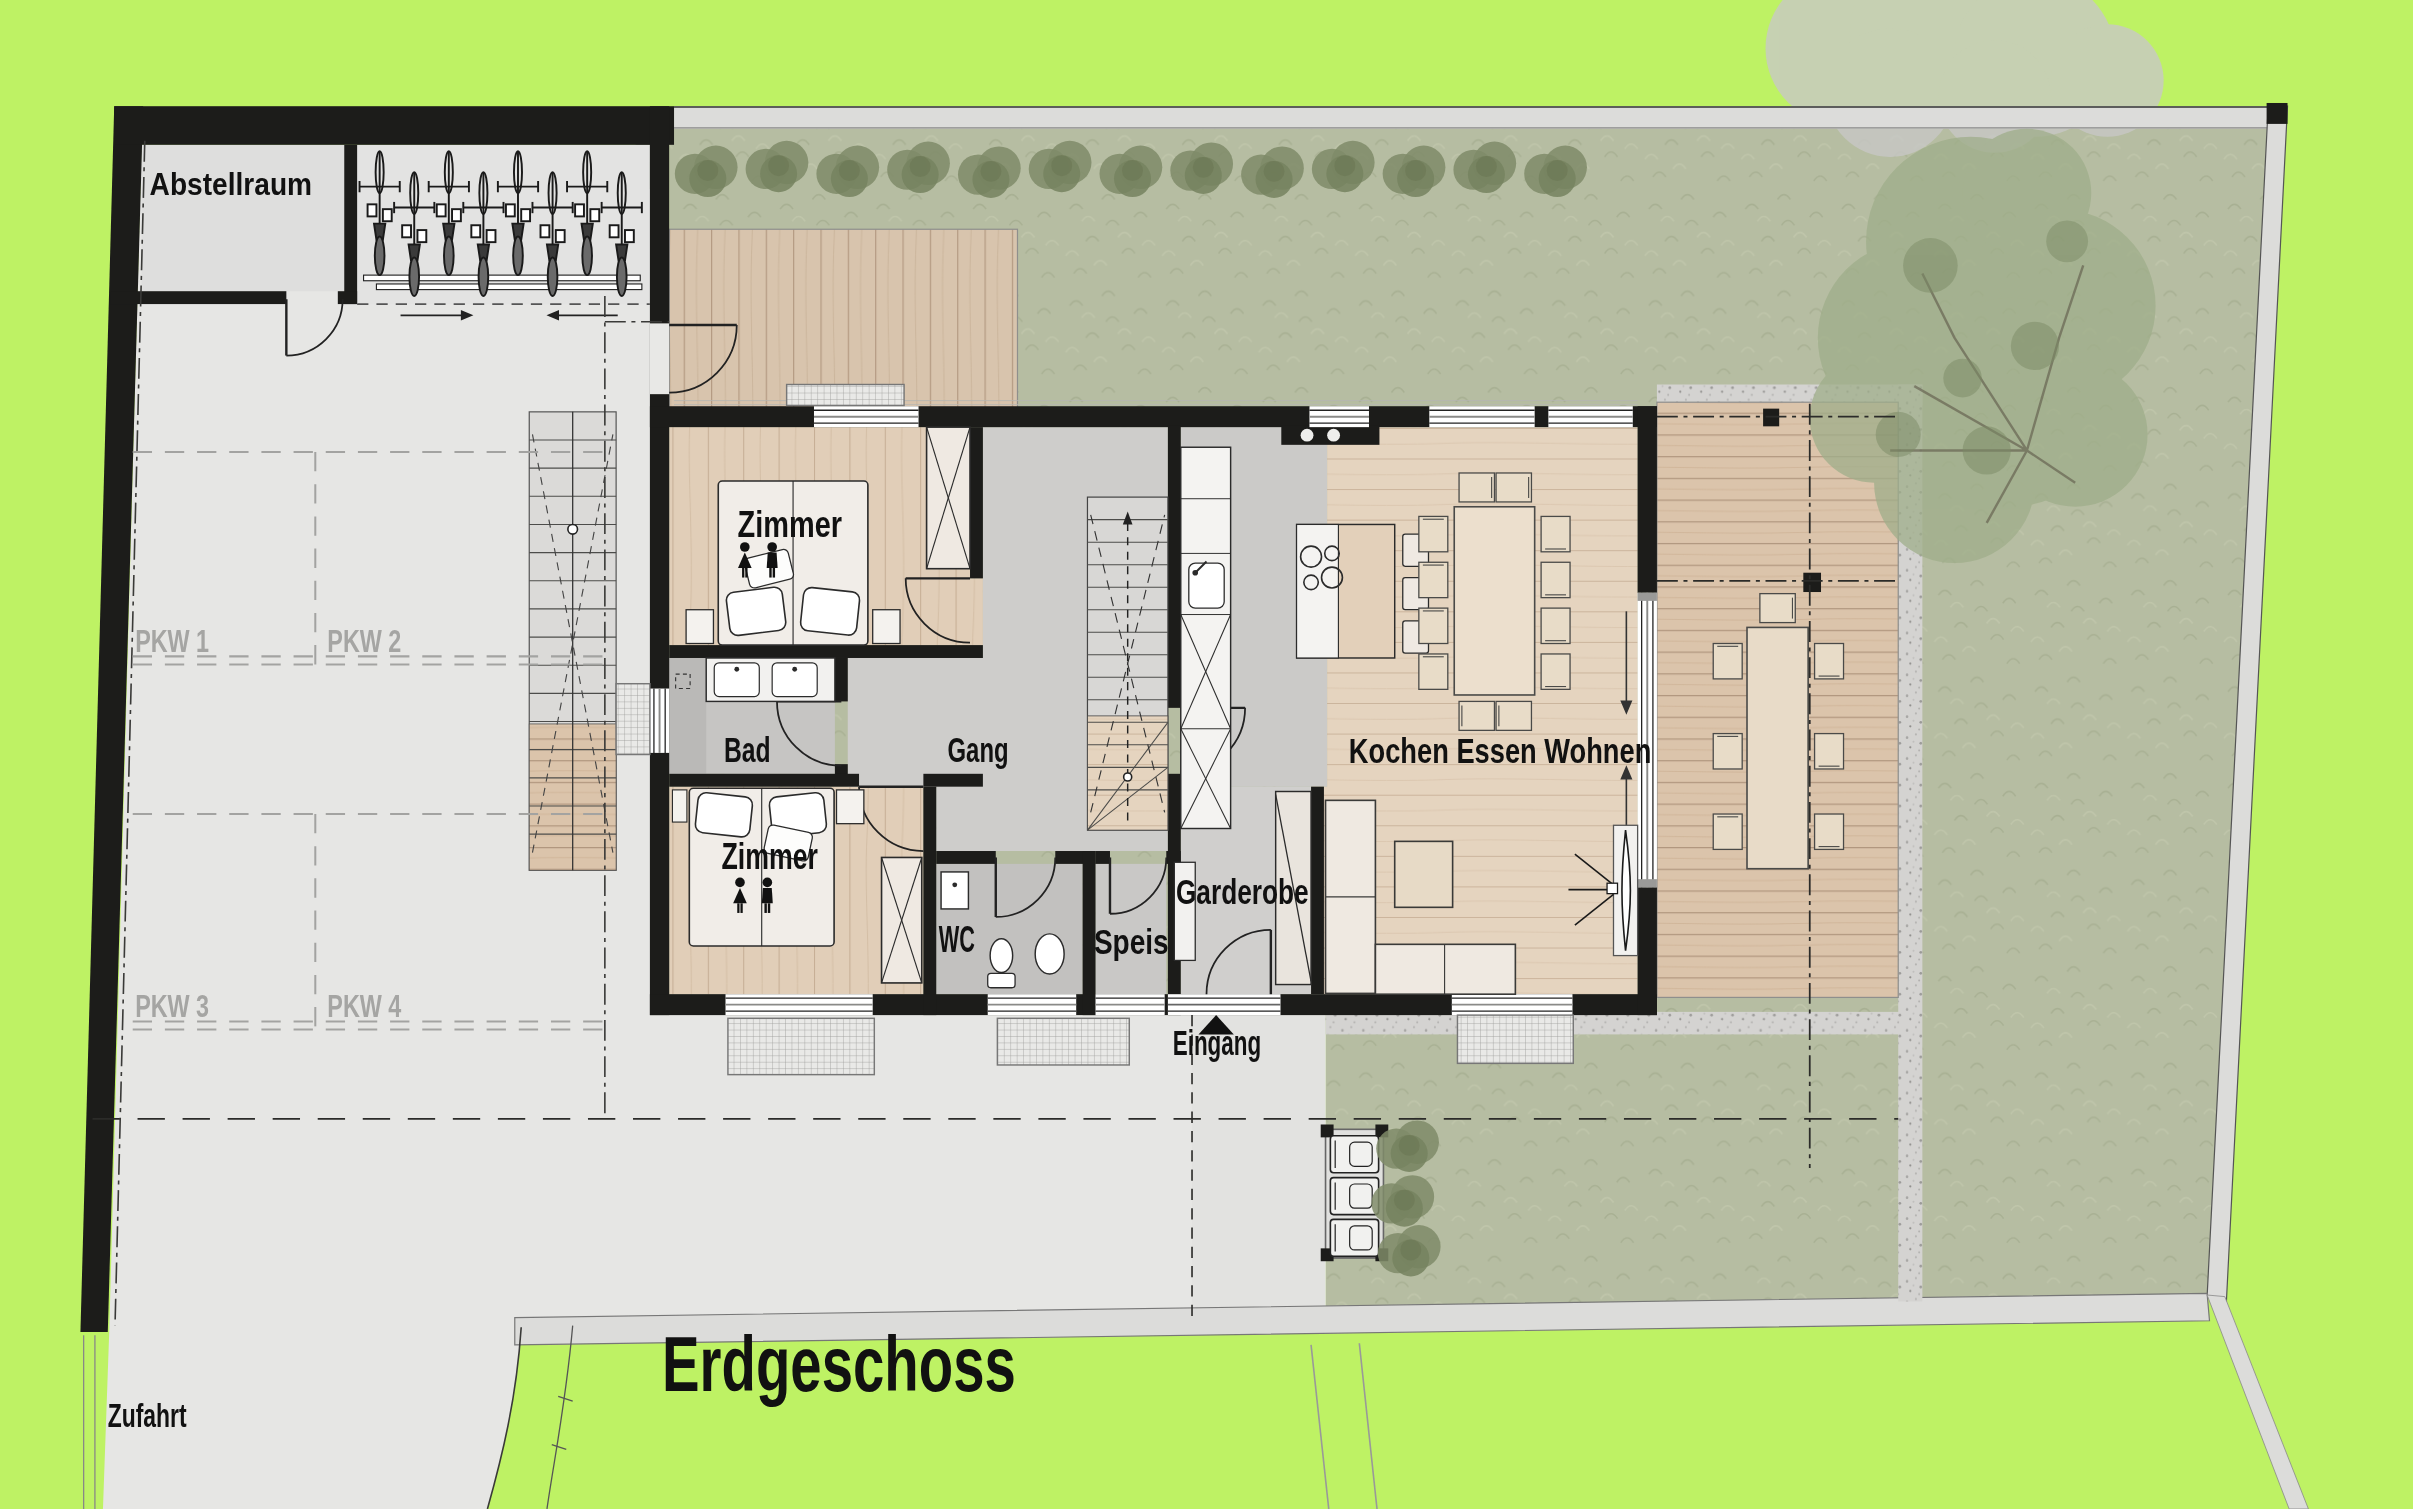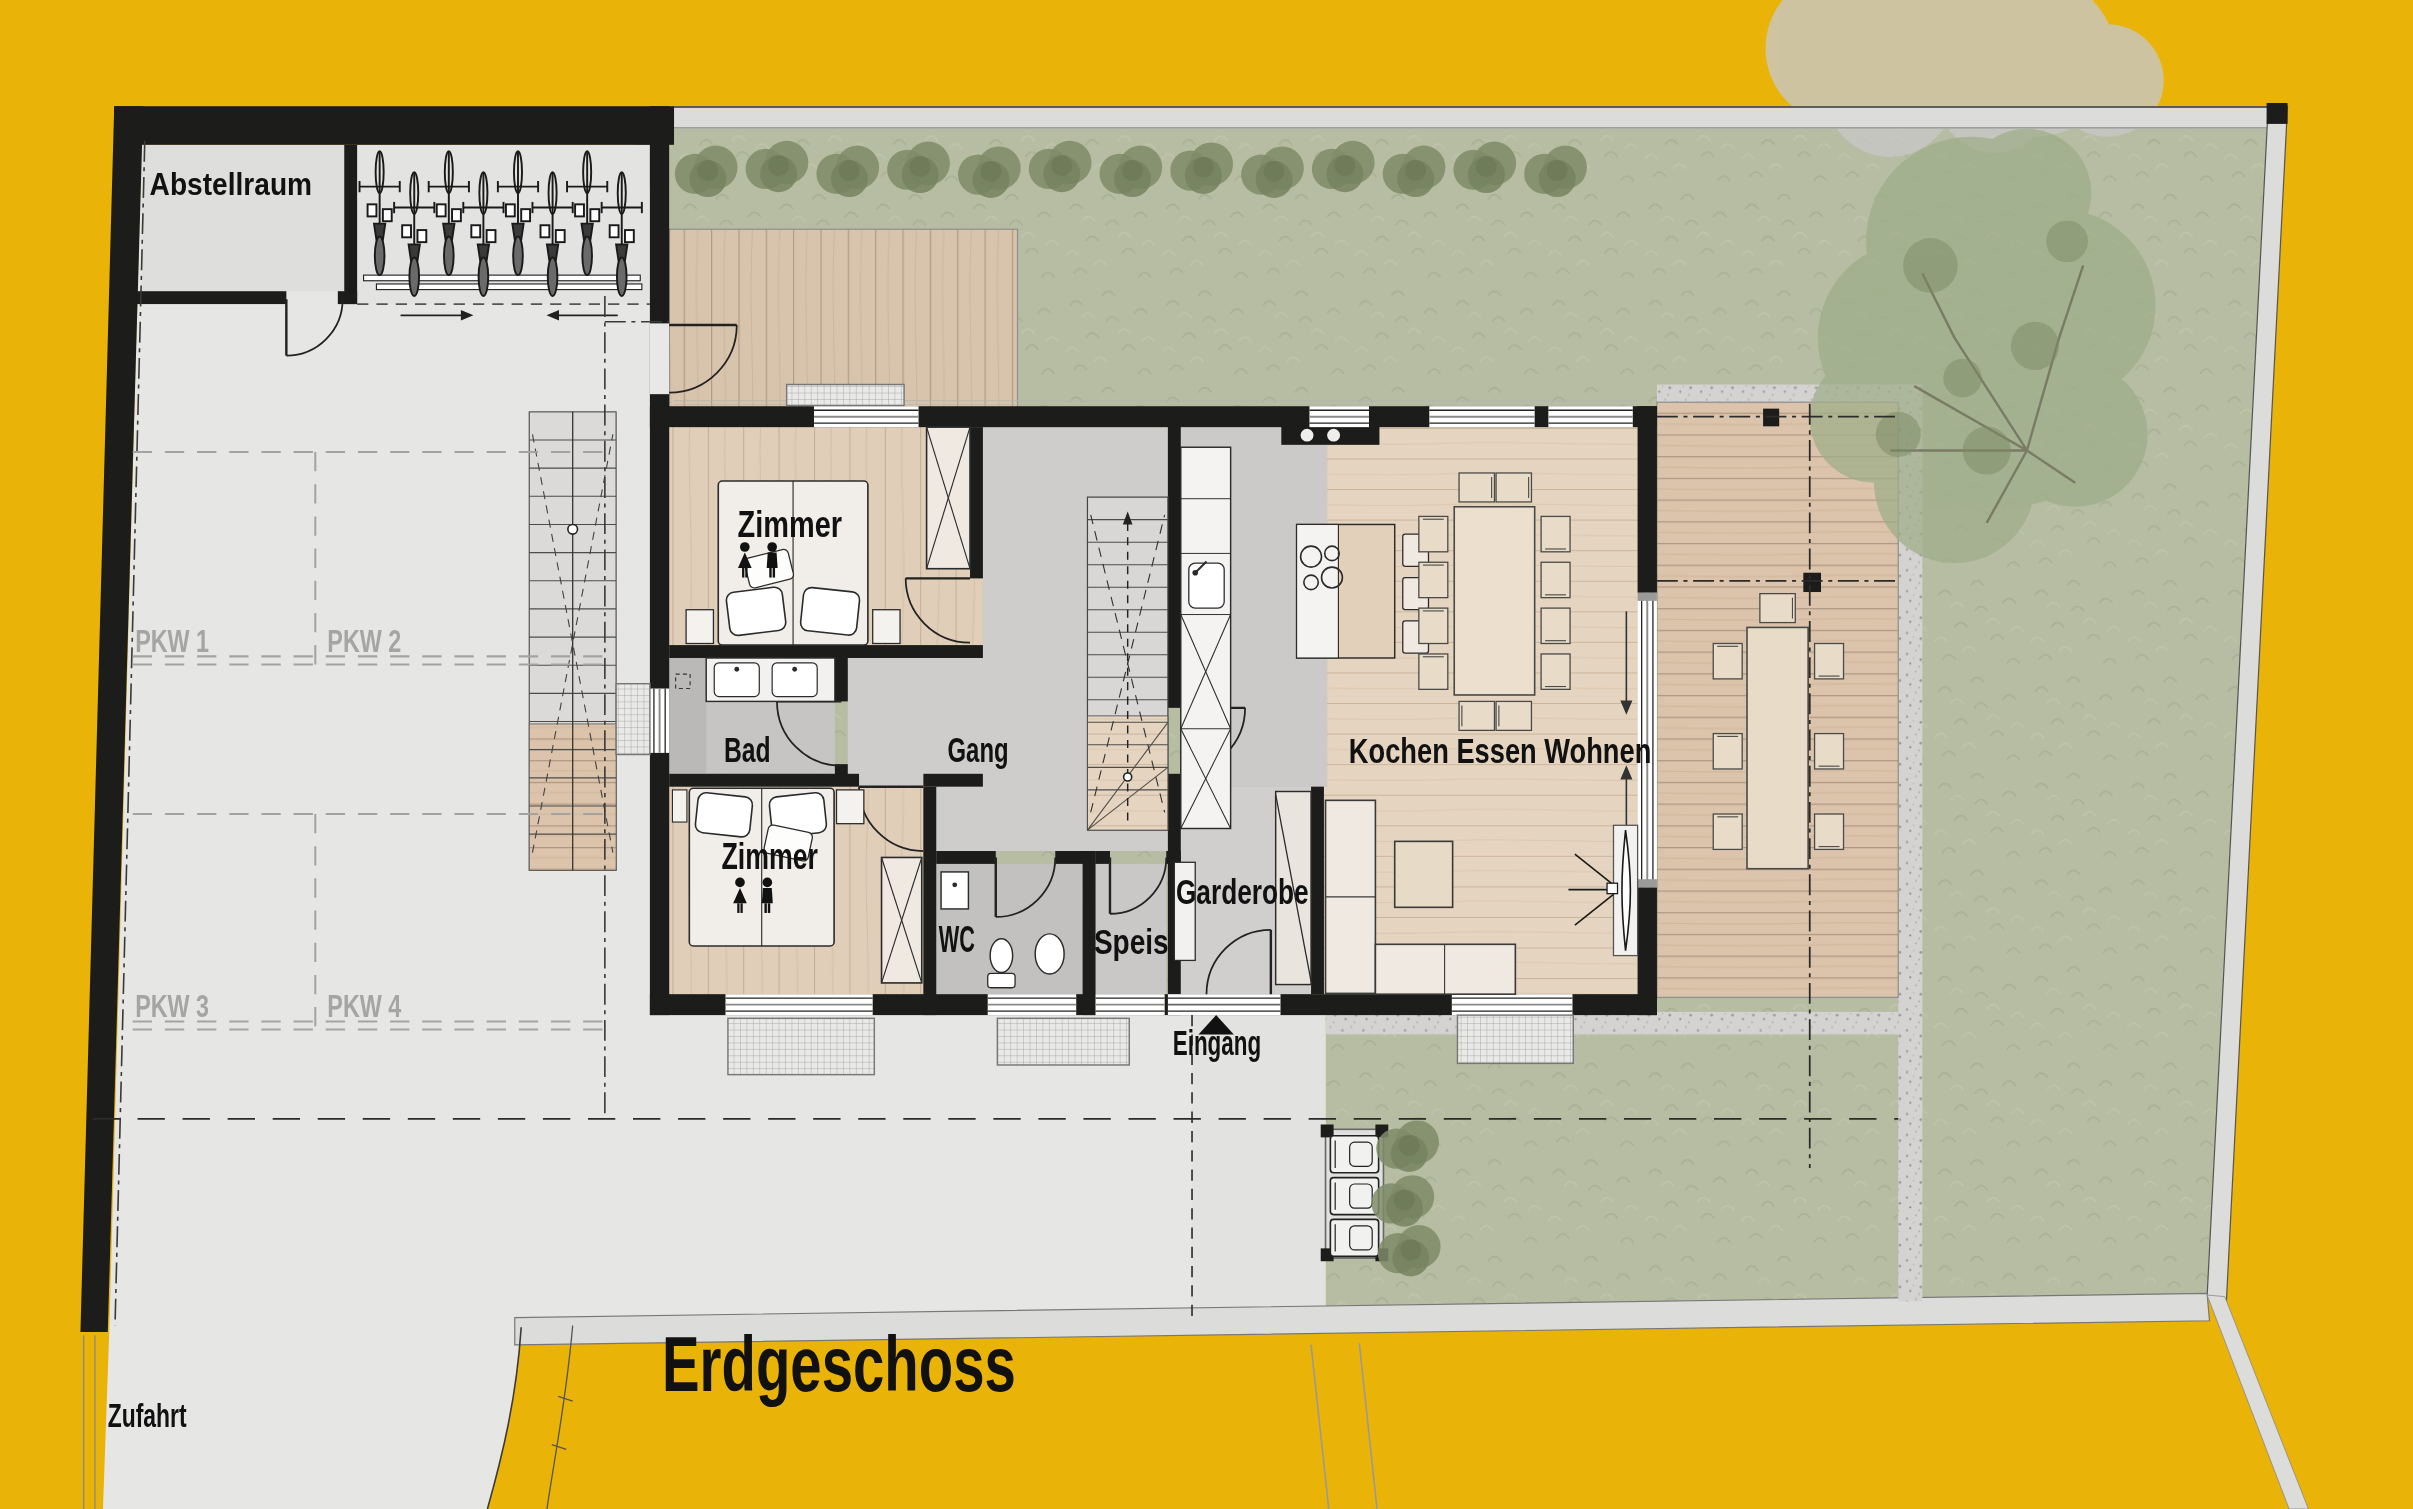--- a/index.html
+++ b/index.html
@@ -1,16 +1,16 @@
 <!DOCTYPE html>
 <html style="font-size:13px"><head>
 <meta charset="utf-8">
 <style>
   html,body{margin:0;padding:0;background:#fff}
-  .plan-wrap{width:2413px;height:1509px;position:relative;background:#eab308;overflow:hidden}
+  .plan-wrap{width:2413px;height:1509px;position:relative;background:#bef264;overflow:hidden}
   svg{display:block}
   text{font-family:"Liberation Sans","DejaVu Sans",sans-serif}
   .lbl{font-weight:bold;fill:#111}
   .lbl-gray{font-weight:bold;fill:#a5a5a3}
 </style>
 </head>
 <body>
 
 <div class="plan-wrap">
 <svg width="2413" height="1509" viewBox="0 0 3000 1876" xmlns="http://www.w3.org/2000/svg">

